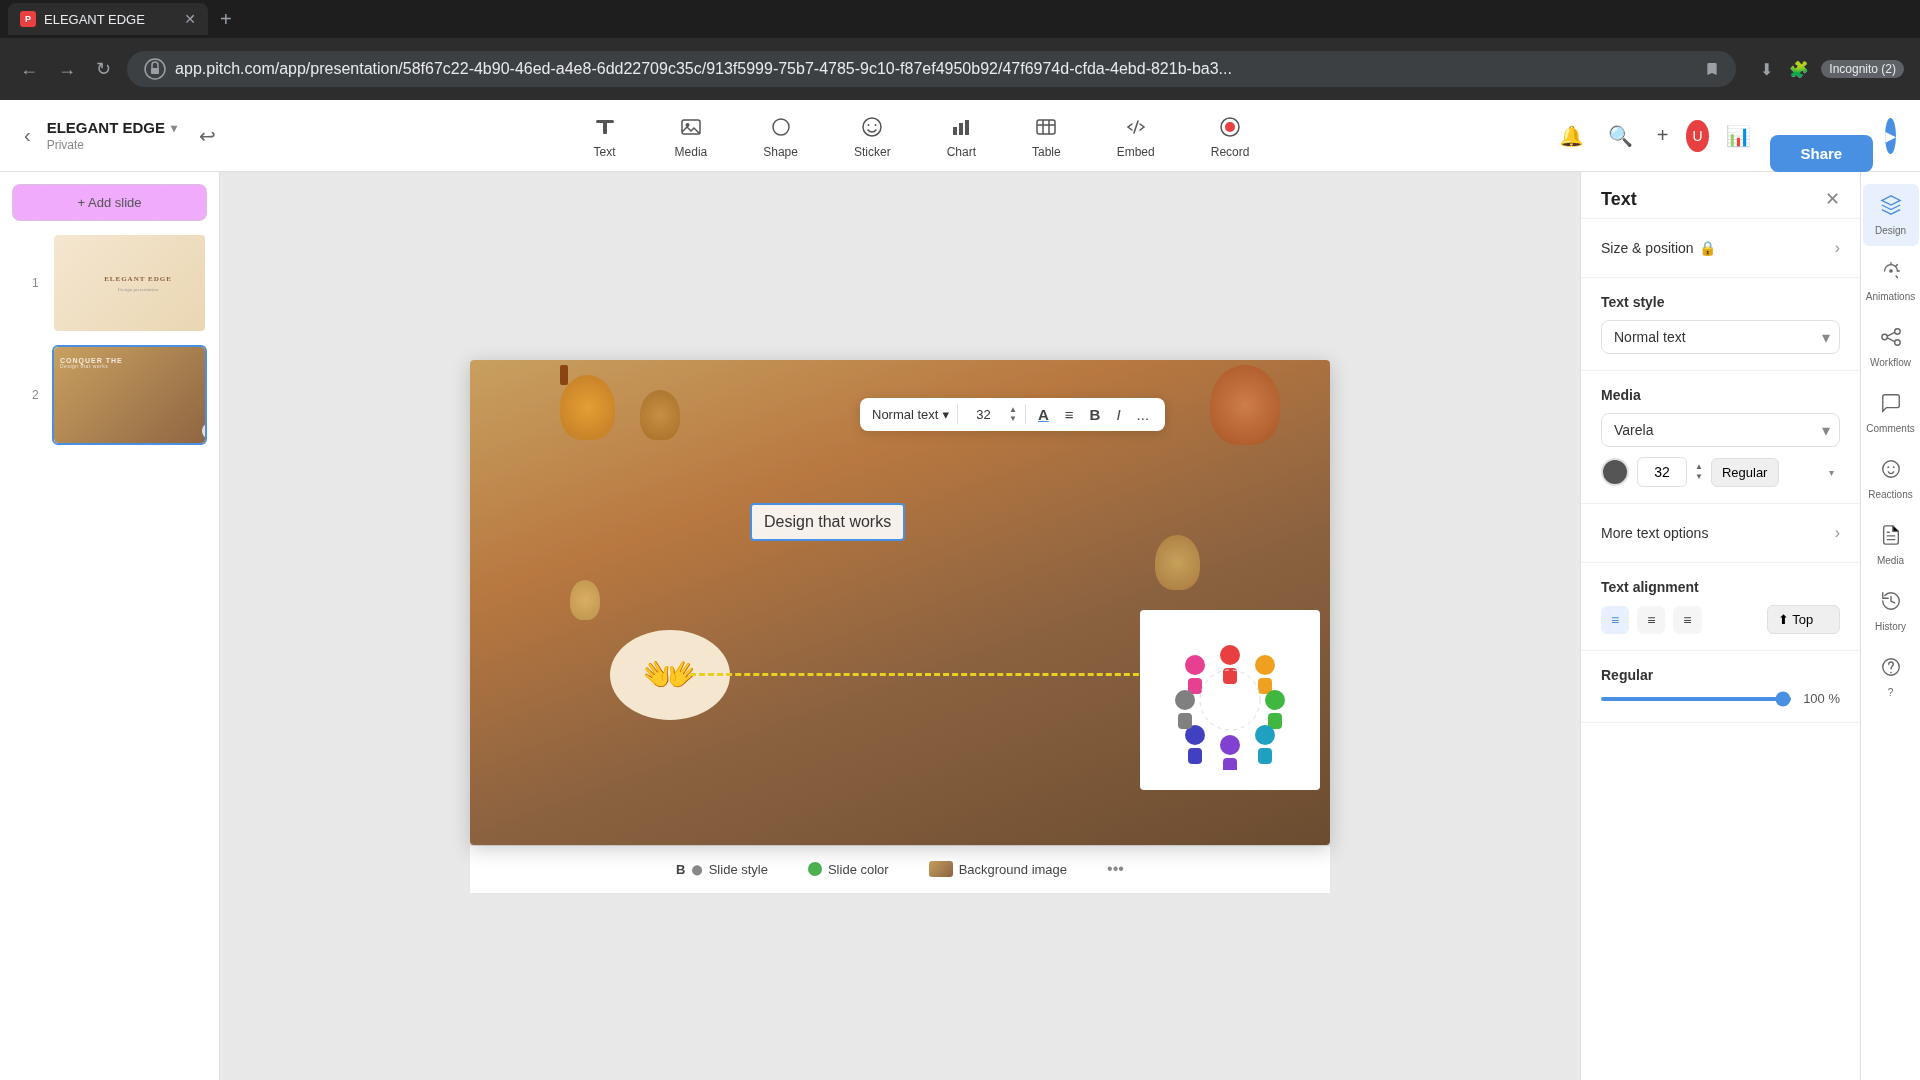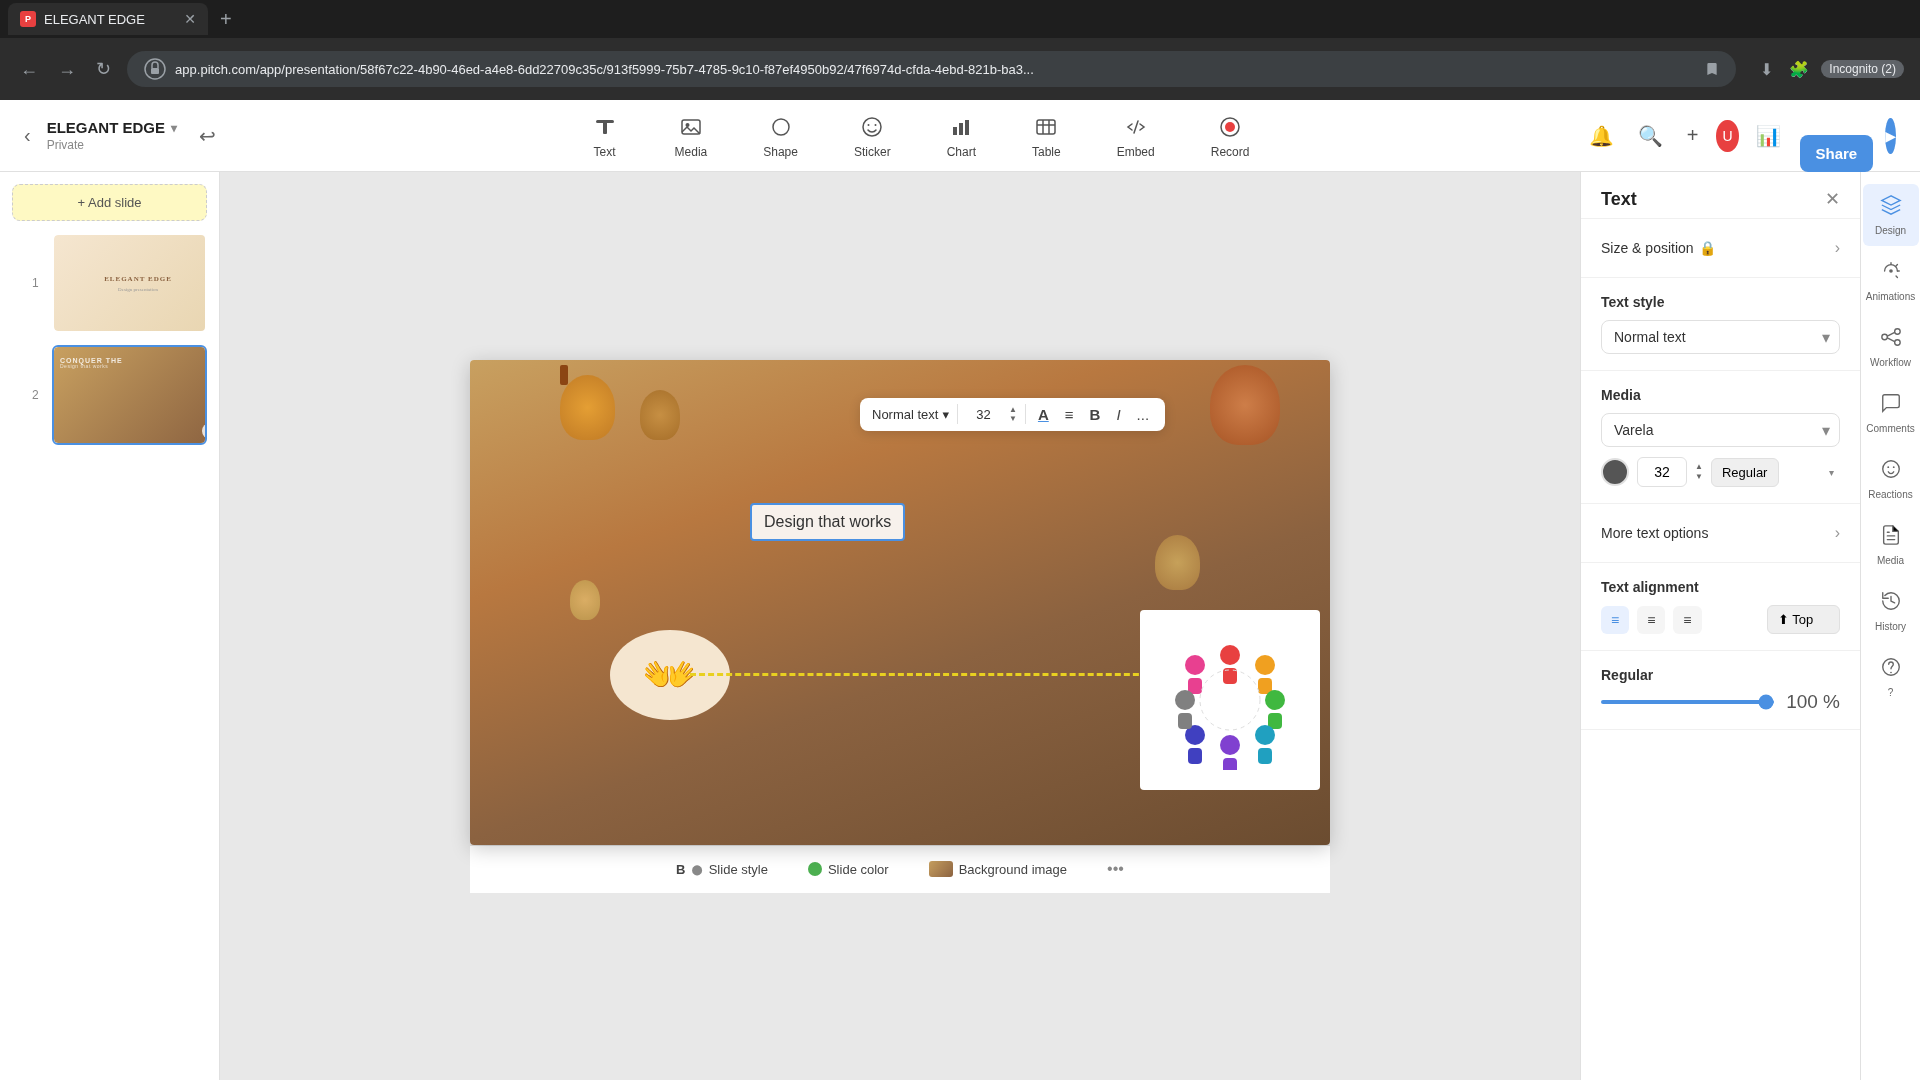--- a/index.html
+++ b/index.html
@@ -8,50 +8,50 @@
     
     .browser-chrome { background: #2d2d2d; height: 100px; display: flex; flex-direction: column; }
     .tab-bar { display: flex; align-items: center; background: #1e1e1e; height: 38px; padding: 0 8px; gap: 4px; }
     .tab { display: flex; align-items: center; background: #2d2d2d; border-radius: 8px 8px 0 0; padding: 0 12px; height: 32px; gap: 8px; font-size: 13px; color: #e8eaed; min-width: 200px; }
     .tab-favicon { width: 16px; height: 16px; background: #e84040; border-radius: 3px; display: flex; align-items: center; justify-content: center; font-size: 9px; font-weight: bold; color: white; }
     .tab-close { margin-left: auto; cursor: pointer; color: #9aa0a6; font-size: 14px; }
     .new-tab { background: none; border: none; color: #9aa0a6; font-size: 20px; cursor: pointer; padding: 0 8px; }
     .address-bar-row { display: flex; align-items: center; background: #2d2d2d; height: 62px; padding: 0 16px; gap: 12px; }
     .nav-btn { background: none; border: none; color: #9aa0a6; font-size: 18px; cursor: pointer; padding: 4px; border-radius: 50%; }
     .address-bar { flex: 1; background: #3c4043; border-radius: 20px; height: 36px; display: flex; align-items: center; padding: 0 16px; gap: 8px; font-size: 13px; color: #e8eaed; }
-    .address-text { flex: 1; overflow: hidden; text-overflow: ellipsis; white-space: nowrap; font-size: 13px; }
+    .address-text { flex: 1; overflow: hidden; text-overflow: ellipsis; white-space: nowrap; font-size: 16px; }
     .browser-actions { display: flex; align-items: center; gap: 8px; margin-left: 8px; }
     .browser-action-btn { background: none; border: none; color: #9aa0a6; cursor: pointer; padding: 4px; border-radius: 4px; font-size: 16px; }
     .incognito-badge { background: #5f6368; border-radius: 12px; padding: 2px 8px; font-size: 12px; color: #e8eaed; display: flex; align-items: center; gap: 4px; }
 
     
     .app { display: flex; flex-direction: column; height: 980px; background: #f0f0f0; }
 
     
     .toolbar { background: #fff; height: 72px; display: flex; align-items: center; padding: 0 24px; border-bottom: 1px solid #e0e0e0; gap: 0; }
     .toolbar-left { display: flex; align-items: center; gap: 16px; width: 220px; }
     .back-btn { background: none; border: none; font-size: 20px; cursor: pointer; color: #666; }
     .undo-btn { background: none; border: none; font-size: 20px; cursor: pointer; color: #666; padding: 6px; border-radius: 4px; }
     .toolbar-center { flex: 1; display: flex; align-items: center; justify-content: center; gap: 32px; }
     .tool-item { display: flex; flex-direction: column; align-items: center; gap: 4px; cursor: pointer; padding: 8px 12px; border-radius: 8px; }
     .tool-icon { width: 28px; height: 28px; display: flex; align-items: center; justify-content: center; }
     .tool-label { font-size: 12px; color: #444; }
     .toolbar-right { display: flex; align-items: center; gap: 12px; width: 300px; justify-content: flex-end; }
     .icon-btn { background: none; border: none; cursor: pointer; color: #555; padding: 6px; border-radius: 6px; font-size: 20px; }
-    .share-btn { background: #4A90E2; color: white; border: none; border-radius: 8px; padding: 10px 16px; font-size: 15px; font-weight: 600; cursor: pointer; margin-top: 36px; }
+    .share-btn { background: #4A90E2; color: white; border: none; border-radius: 8px; padding: 10px 31px; font-size: 15px; font-weight: 600; cursor: pointer; margin-top: 36px; }
     .play-btn { background: #4A90E2; border: none; border-radius: 50%; width: 36px; height: 36px; display: flex; align-items: center; justify-content: center; cursor: pointer; color: white; font-size: 14px; }
 
     
     .main { display: flex; flex: 1; overflow: hidden; }
 
     
     .left-panel { width: 220px; background: #fff; border-right: 1px solid #e0e0e0; display: flex; flex-direction: column; padding: 12px; gap: 12px; overflow-y: auto; }
     .project-name { font-size: 15px; font-weight: 700; color: #222; display: flex; align-items: center; gap: 6px; }
     .project-privacy { font-size: 12px; color: #888; margin-top: 2px; }
-    .add-slide-btn { display: flex; align-items: flex-end; justify-content: center; gap: 6px; background: #fef9c3; border: 1px dashed #ccc; border-radius: 8px; padding: 10px; cursor: pointer; font-size: 13px; color: #555; }
+    .add-slide-btn { display: flex; align-items: flex-end; justify-content: center; gap: 6px; background: #f0abfc; border: 1px dashed #ccc; border-radius: 8px; padding: 10px; cursor: pointer; font-size: 13px; color: #555; }
     .slide-thumbnail { position: relative; border-radius: 6px; overflow: hidden; cursor: pointer; border: 2px solid transparent; }
     .slide-thumbnail.active { border-color: #4A90E2; }
     .slide-thumb-img { width: 168px; height: 96px; border-radius: 4px; }
     .slide-1-preview { background: linear-gradient(135deg, #f5e6d0 0%, #e8d5b0 100%); display: flex; align-items: center; justify-content: center; font-family: serif; color: #6b4c2a; font-size: 8px; }
     .slide-2-preview { background: linear-gradient(135deg, #d4a85a 0%, #c4864a 50%, #8B6240 100%); position: relative; }
 
     
     .canvas-area { flex: 1; display: flex; flex-direction: column; background: #e8e8e8; align-items: center; justify-content: center; padding: 20px; position: relative; }
     .slide-canvas { width: 860px; height: 485px; background: #fff; border-radius: 4px; box-shadow: 0 4px 20px rgba(0,0,0,0.2); position: relative; overflow: hidden; }
 
@@ -104,21 +104,21 @@
     .more-text-row { display: flex; align-items: center; justify-content: space-between; cursor: pointer; padding: 4px 0; }
     .more-text-label { font-size: 14px; color: #333; font-weight: 500; }
 
     .alignment-row { display: flex; align-items: center; gap: 8px; margin-top: 8px; }
     .align-btn { background: #f5f5f5; border: none; border-radius: 6px; padding: 6px 10px; cursor: pointer; font-size: 14px; color: #444; }
     .align-btn.active { background: #e8f0fe; color: #4A90E2; }
     .vertical-align-select { border: 1px solid #e0e0e0; border-radius: 6px; padding: 6px 10px; font-size: 13px; appearance: none; cursor: pointer; }
     .opacity-label { font-size: 14px; color: #333; font-weight: 600; margin-bottom: 8px; display: block; }
     .opacity-slider-row { display: flex; align-items: center; gap: 12px; }
     .opacity-slider { flex: 1; height: 4px; background: linear-gradient(to right, #4A90E2 100%, #e0e0e0 100%); border-radius: 2px; appearance: none; cursor: pointer; }
-    .opacity-value { font-size: 19px; color: #555; }
+    .opacity-value { font-size: 13px; color: #555; }
 
     
     .far-right { width: 60px; background: #fff; border-left: 1px solid #e0e0e0; display: flex; flex-direction: column; align-items: center; padding: 12px 0; gap: 4px; }
     .far-right-item { display: flex; flex-direction: column; align-items: center; gap: 4px; padding: 10px 8px; cursor: pointer; border-radius: 6px; width: 56px; }
     .far-right-item.active { background: #e8f0fe; }
     .far-right-icon { font-size: 20px; color: #555; }
     .far-right-label { font-size: 10px; color: #666; text-align: center; }
 
     
     .svg-icon { width: 24px; height: 24px; }

